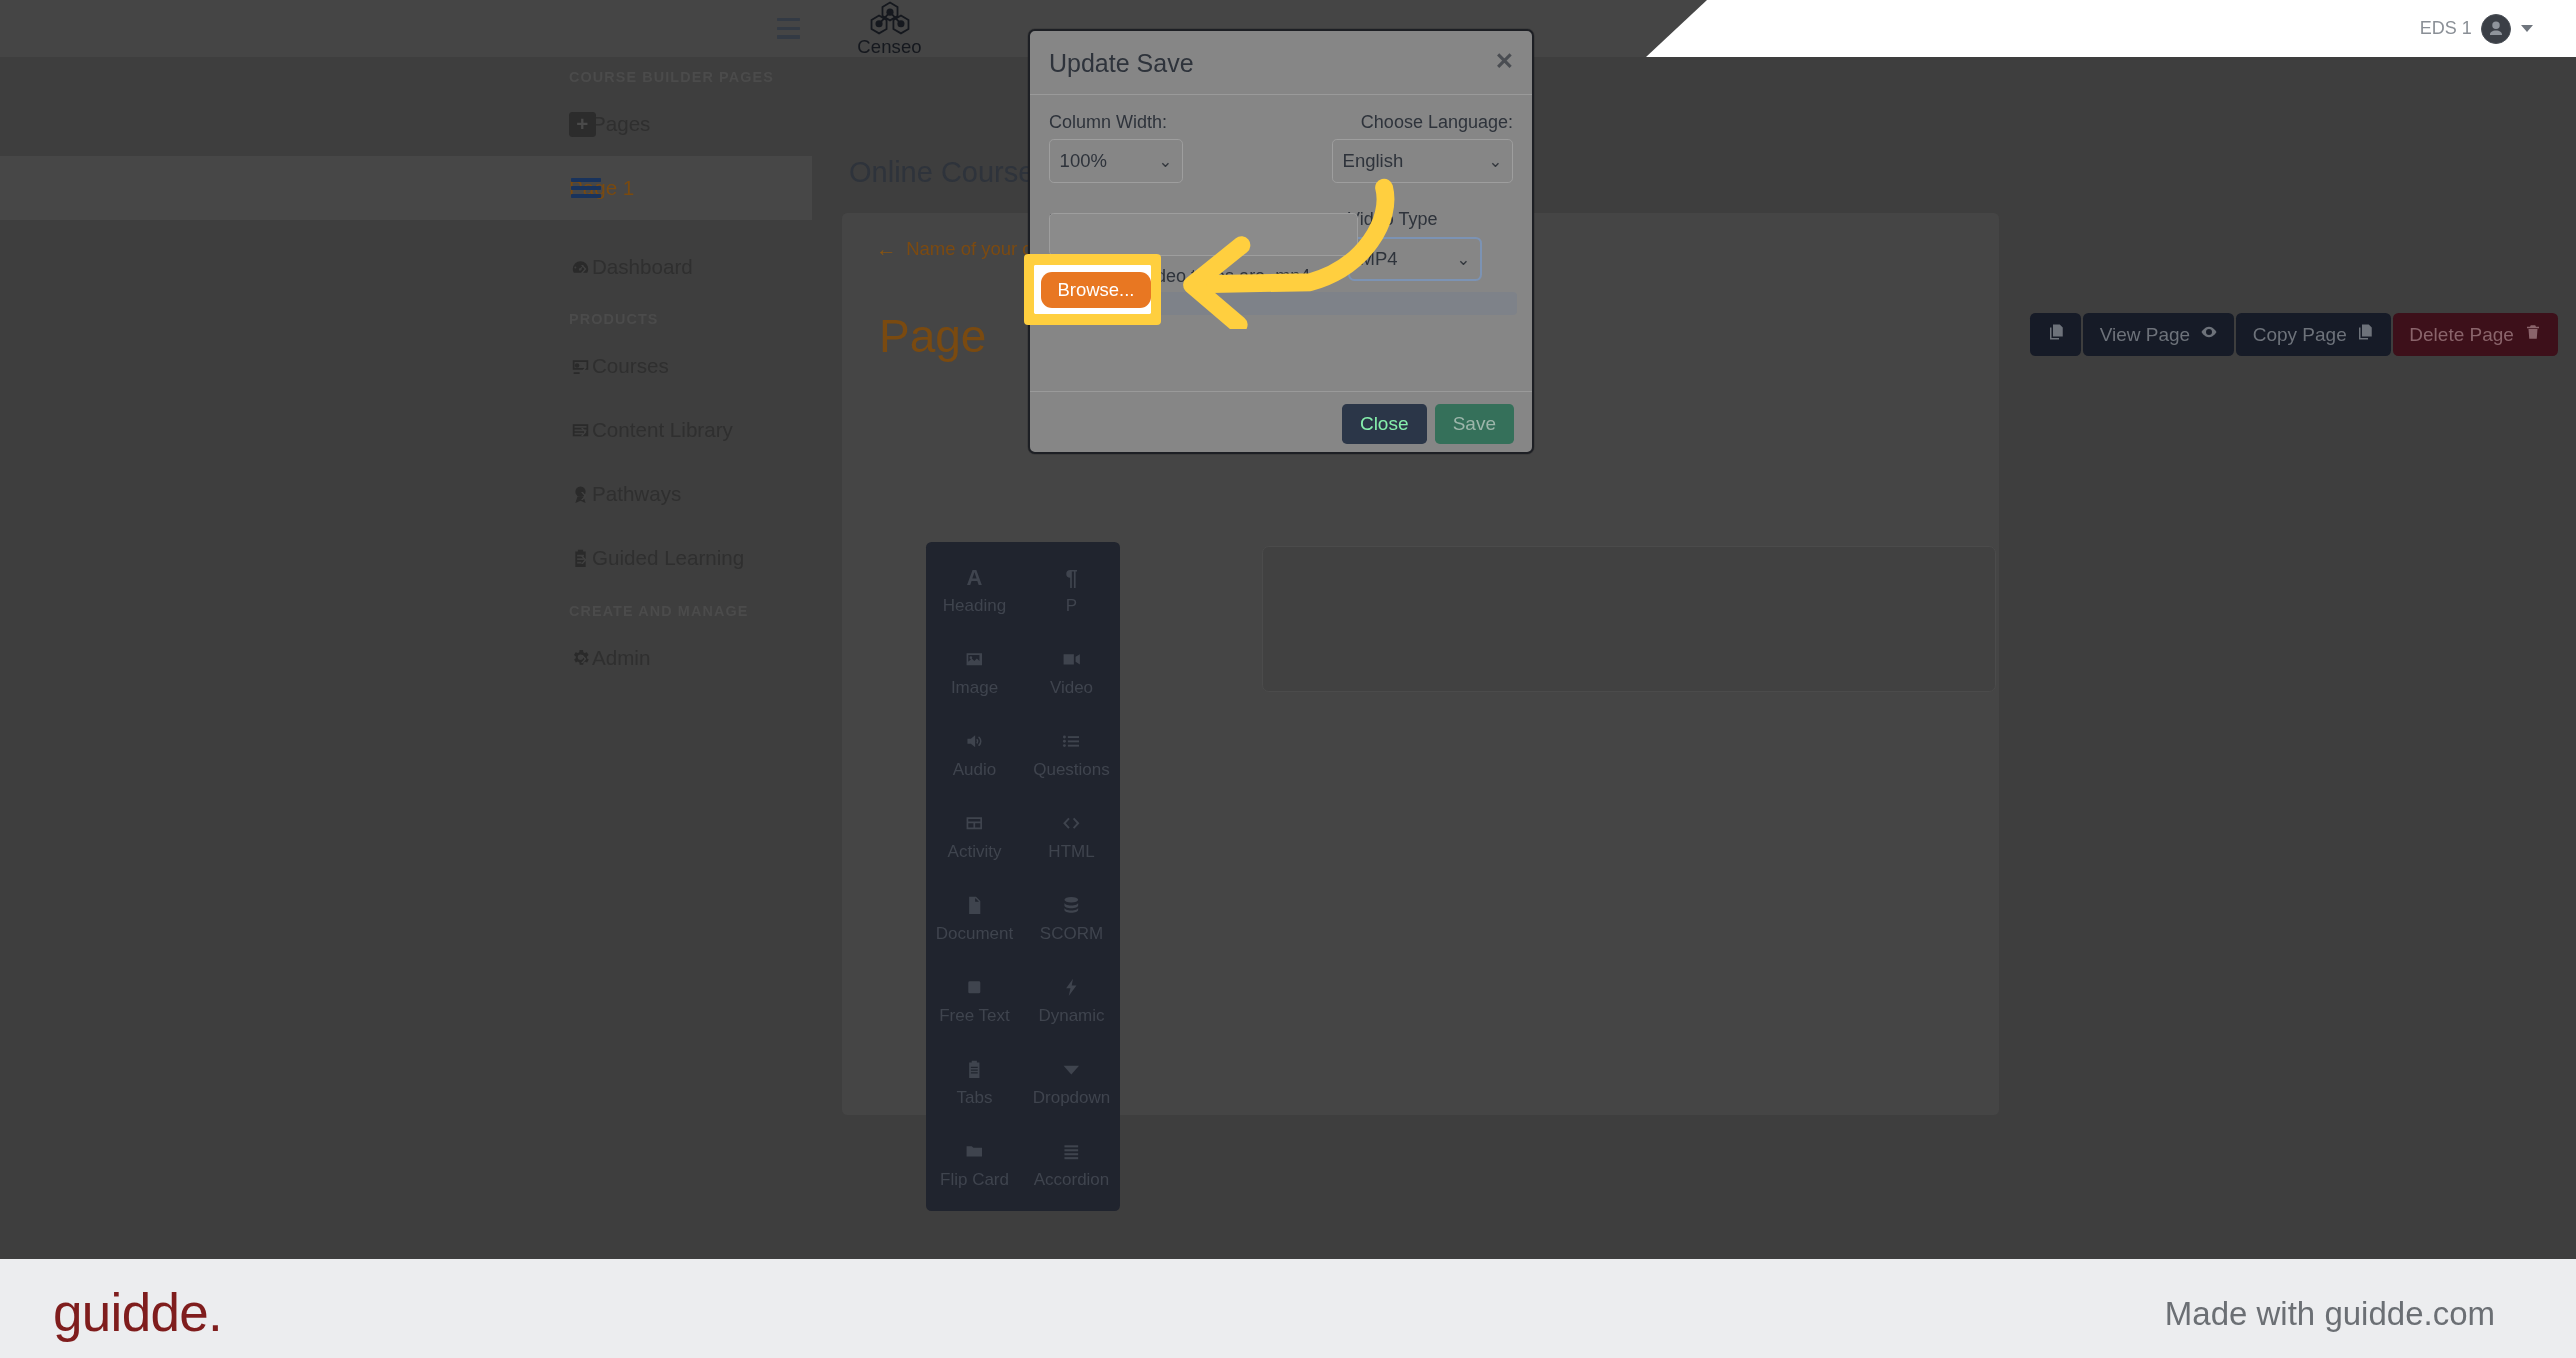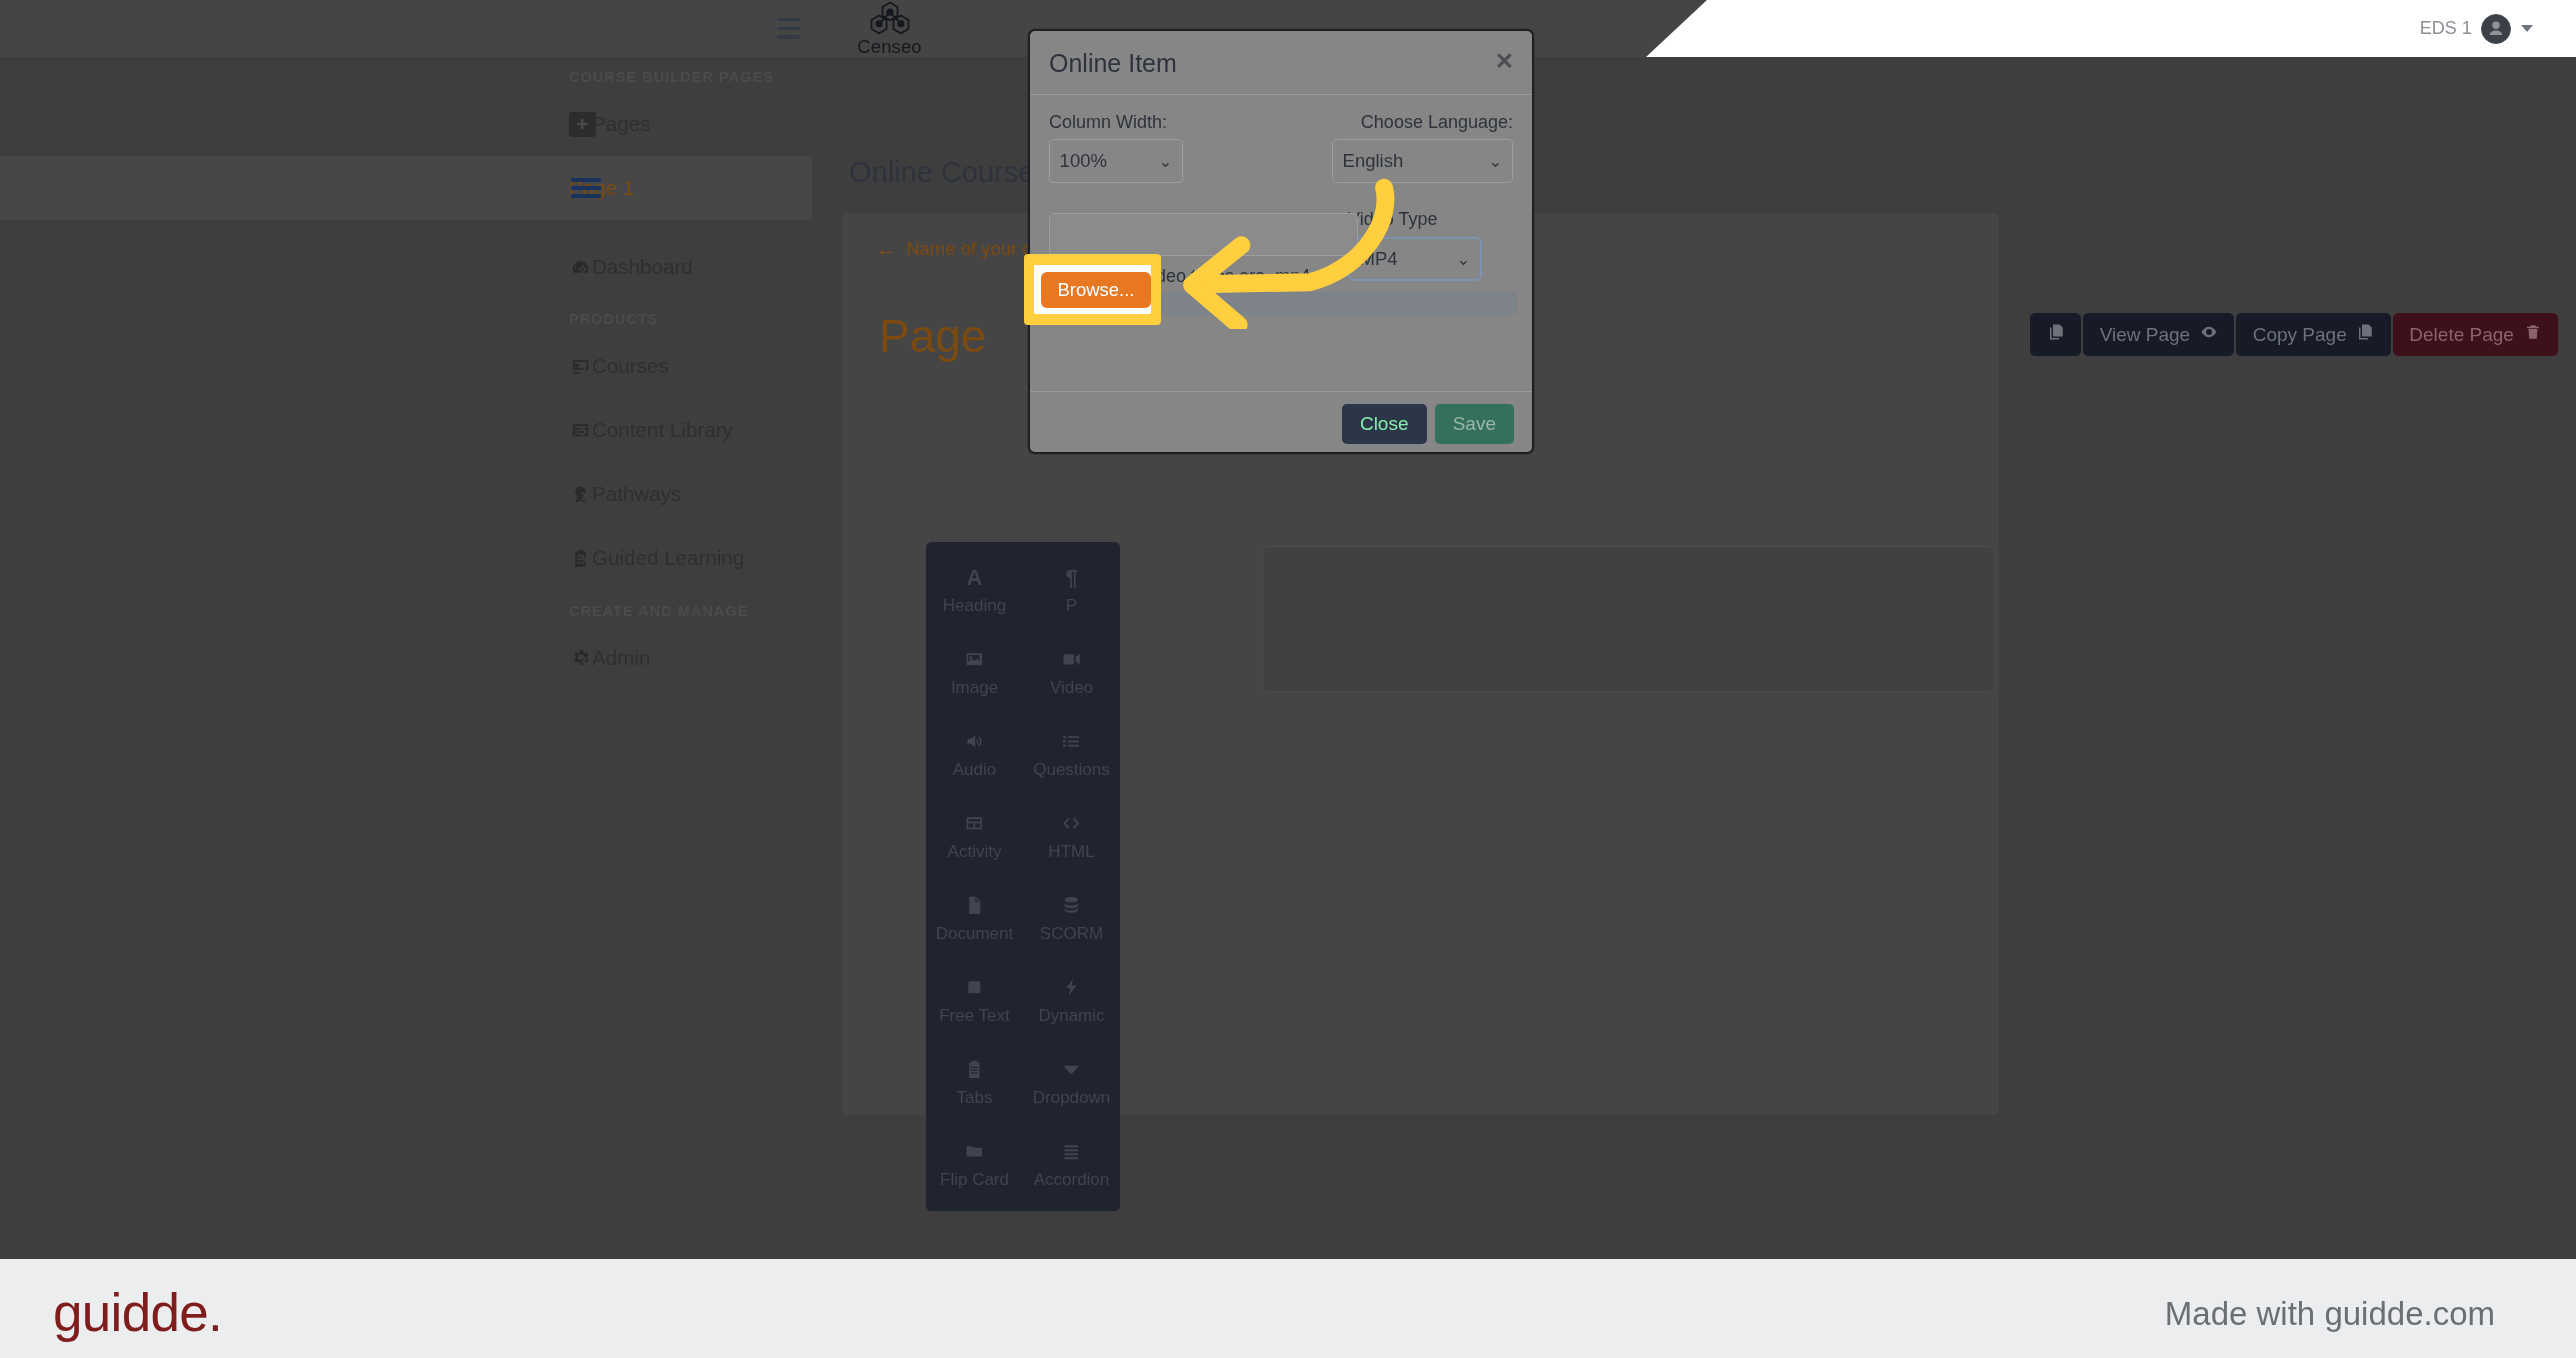--- a/index.html
+++ b/index.html
@@ -219,21 +219,21 @@
     position: absolute; left: 1024px; top: 254px; width: 137px; height: 71px;
     background: #ffcf3f; border-radius: 4.1px; z-index: 30;
     display: flex; align-items: center; justify-content: center;
   }
   .hl-inner {
     width: 117px; height: 49px; background: #ffffff; border-radius: 1.4px;
     display: flex; align-items: center; padding-left: 6.9px;
   }
   .browse-btn {
     height: 36px; padding: 0 16.5px; background: #e87722; color: #ffffff;
-    border-radius: 6px; font-size: 18.5px; border: none;
+    border-radius: 11px; font-size: 18.5px; border: none;
     display: flex; align-items: center;
   }
   .arrow-svg { position: absolute; left: 1118px; top: 171px; z-index: 29; }
 
   
   .footer {
     position: absolute; left: 0; top: 1259px; width: 2576px; height: 99px;
     background: #ecedef;
   }
   .guidde-logo {
@@ -548,21 +548,21 @@
           <span>Delete Page</span>
           <span><svg width="18" height="18" viewBox="0 0 24 24">
                 <path d="M9 3h6l1 2h4v2H4V5h4l1-2zM6 8h12l-1 13H7L6 8z"></path>
               </svg></span>
         </button>
       </div>
     </div>
 
     <div class="modal">
       <div class="modal-head">
-        <div class="modal-title">Online Item</div>
+        <div class="modal-title">Update Save</div>
         <button class="modal-close">✕</button>
       </div>
 
       <div class="modal-body">
         <div class="row1">
           <div class="col-left">
             <div class="field-label">Column Width:</div>
             <div class="mselect" style="margin-top:6.9px;width:134px">
               <span>100%</span>
               <span class="chev-s">⌄</span>

